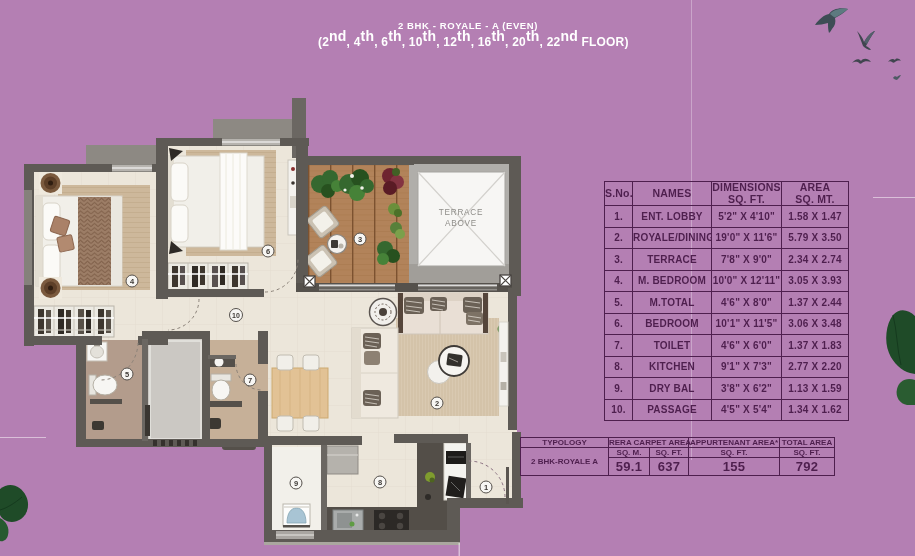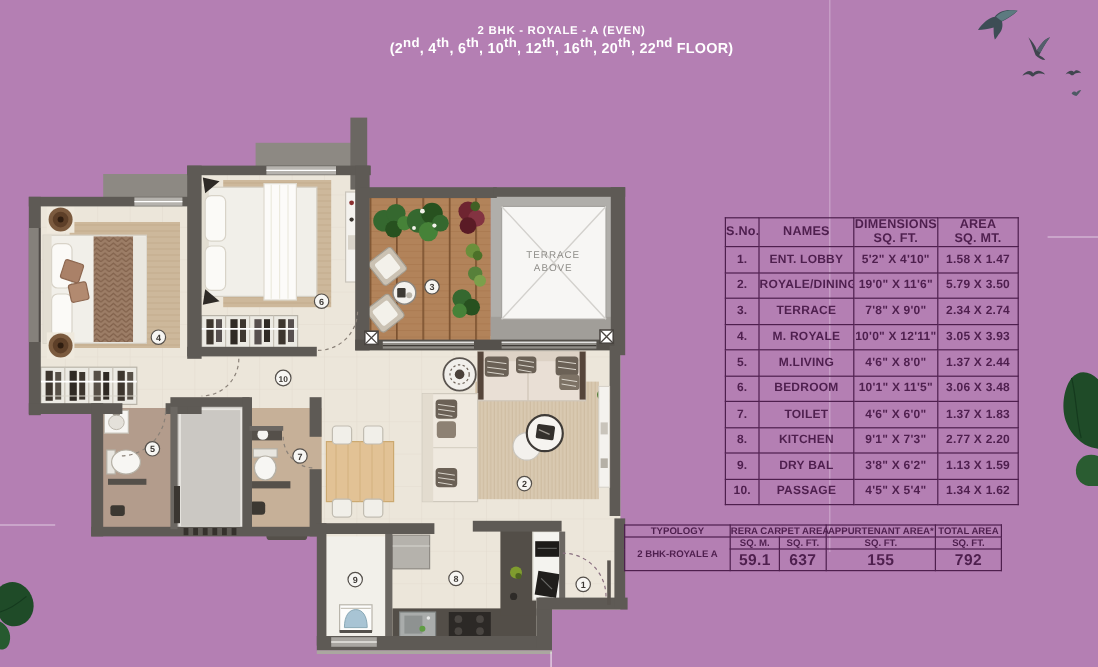--- a/index.html
+++ b/index.html
@@ -3,21 +3,21 @@
 <meta charset="utf-8">
 <style>
 html,body{margin:0;padding:0;}
 body{width:915px;height:556px;overflow:hidden;font-family:"Liberation Sans",sans-serif;}
 #page{position:relative;width:915px;height:556px;background:#b47fb3;}
 #title{position:absolute;left:318px;top:21px;width:300px;text-align:center;color:#fff;}
 #title .t1{font-size:27px;font-weight:bold;letter-spacing:0.5px;line-height:29px;margin-top:5px;}
 #title .t2{font-size:9.5px;font-weight:bold;letter-spacing:0.6px;line-height:12px;margin-top:-1px;}
 #title .t3{font-size:12px;font-weight:bold;letter-spacing:0.2px;line-height:14px;white-space:nowrap;margin-top:-3px;}
 #title sup{font-size:8px;}
-#title .t3 sup{font-size:11px;}
+#title .t3 sup{font-size:14px;}
 table{border-collapse:collapse;position:absolute;table-layout:fixed;color:#4e1f4e;}
 td,th{border:1.5px solid #4e1f4e;text-align:center;vertical-align:middle;padding:0;font-weight:bold;overflow:hidden;white-space:nowrap;}
 #maintable{left:604px;top:181px;width:244px;}
 #maintable th{font-size:10.5px;line-height:11.5px;letter-spacing:0.2px;height:23px;}
 #maintable td{font-size:10px;letter-spacing:0.2px;height:20.5px;}
 #bottable{left:520px;top:437px;width:314px;}
 #bottable td{font-size:8px;letter-spacing:0px;overflow:visible;}
 #bottable tr:last-child td{font-size:13px;letter-spacing:0.3px;}
 #bottable tr:first-child td{font-size:8px;}
 </style>
@@ -621,27 +621,27 @@
           <td>5.79 X 3.50</td>
         </tr>
 <tr>
           <td>3.</td>
           <td>TERRACE</td>
           <td>7'8" X 9'0"</td>
           <td>2.34 X 2.74</td>
         </tr>
 <tr>
           <td>4.</td>
-          <td>M. ROYALE</td>
+          <td>M. BEDROOM</td>
           <td>10'0" X 12'11"</td>
           <td>3.05 X 3.93</td>
         </tr>
 <tr>
           <td>5.</td>
-          <td>M.LIVING</td>
+          <td>M.TOTAL</td>
           <td>4'6" X 8'0"</td>
           <td>1.37 X 2.44</td>
         </tr>
 <tr>
           <td>6.</td>
           <td>BEDROOM</td>
           <td>10'1" X 11'5"</td>
           <td>3.06 X 3.48</td>
         </tr>
 <tr>

